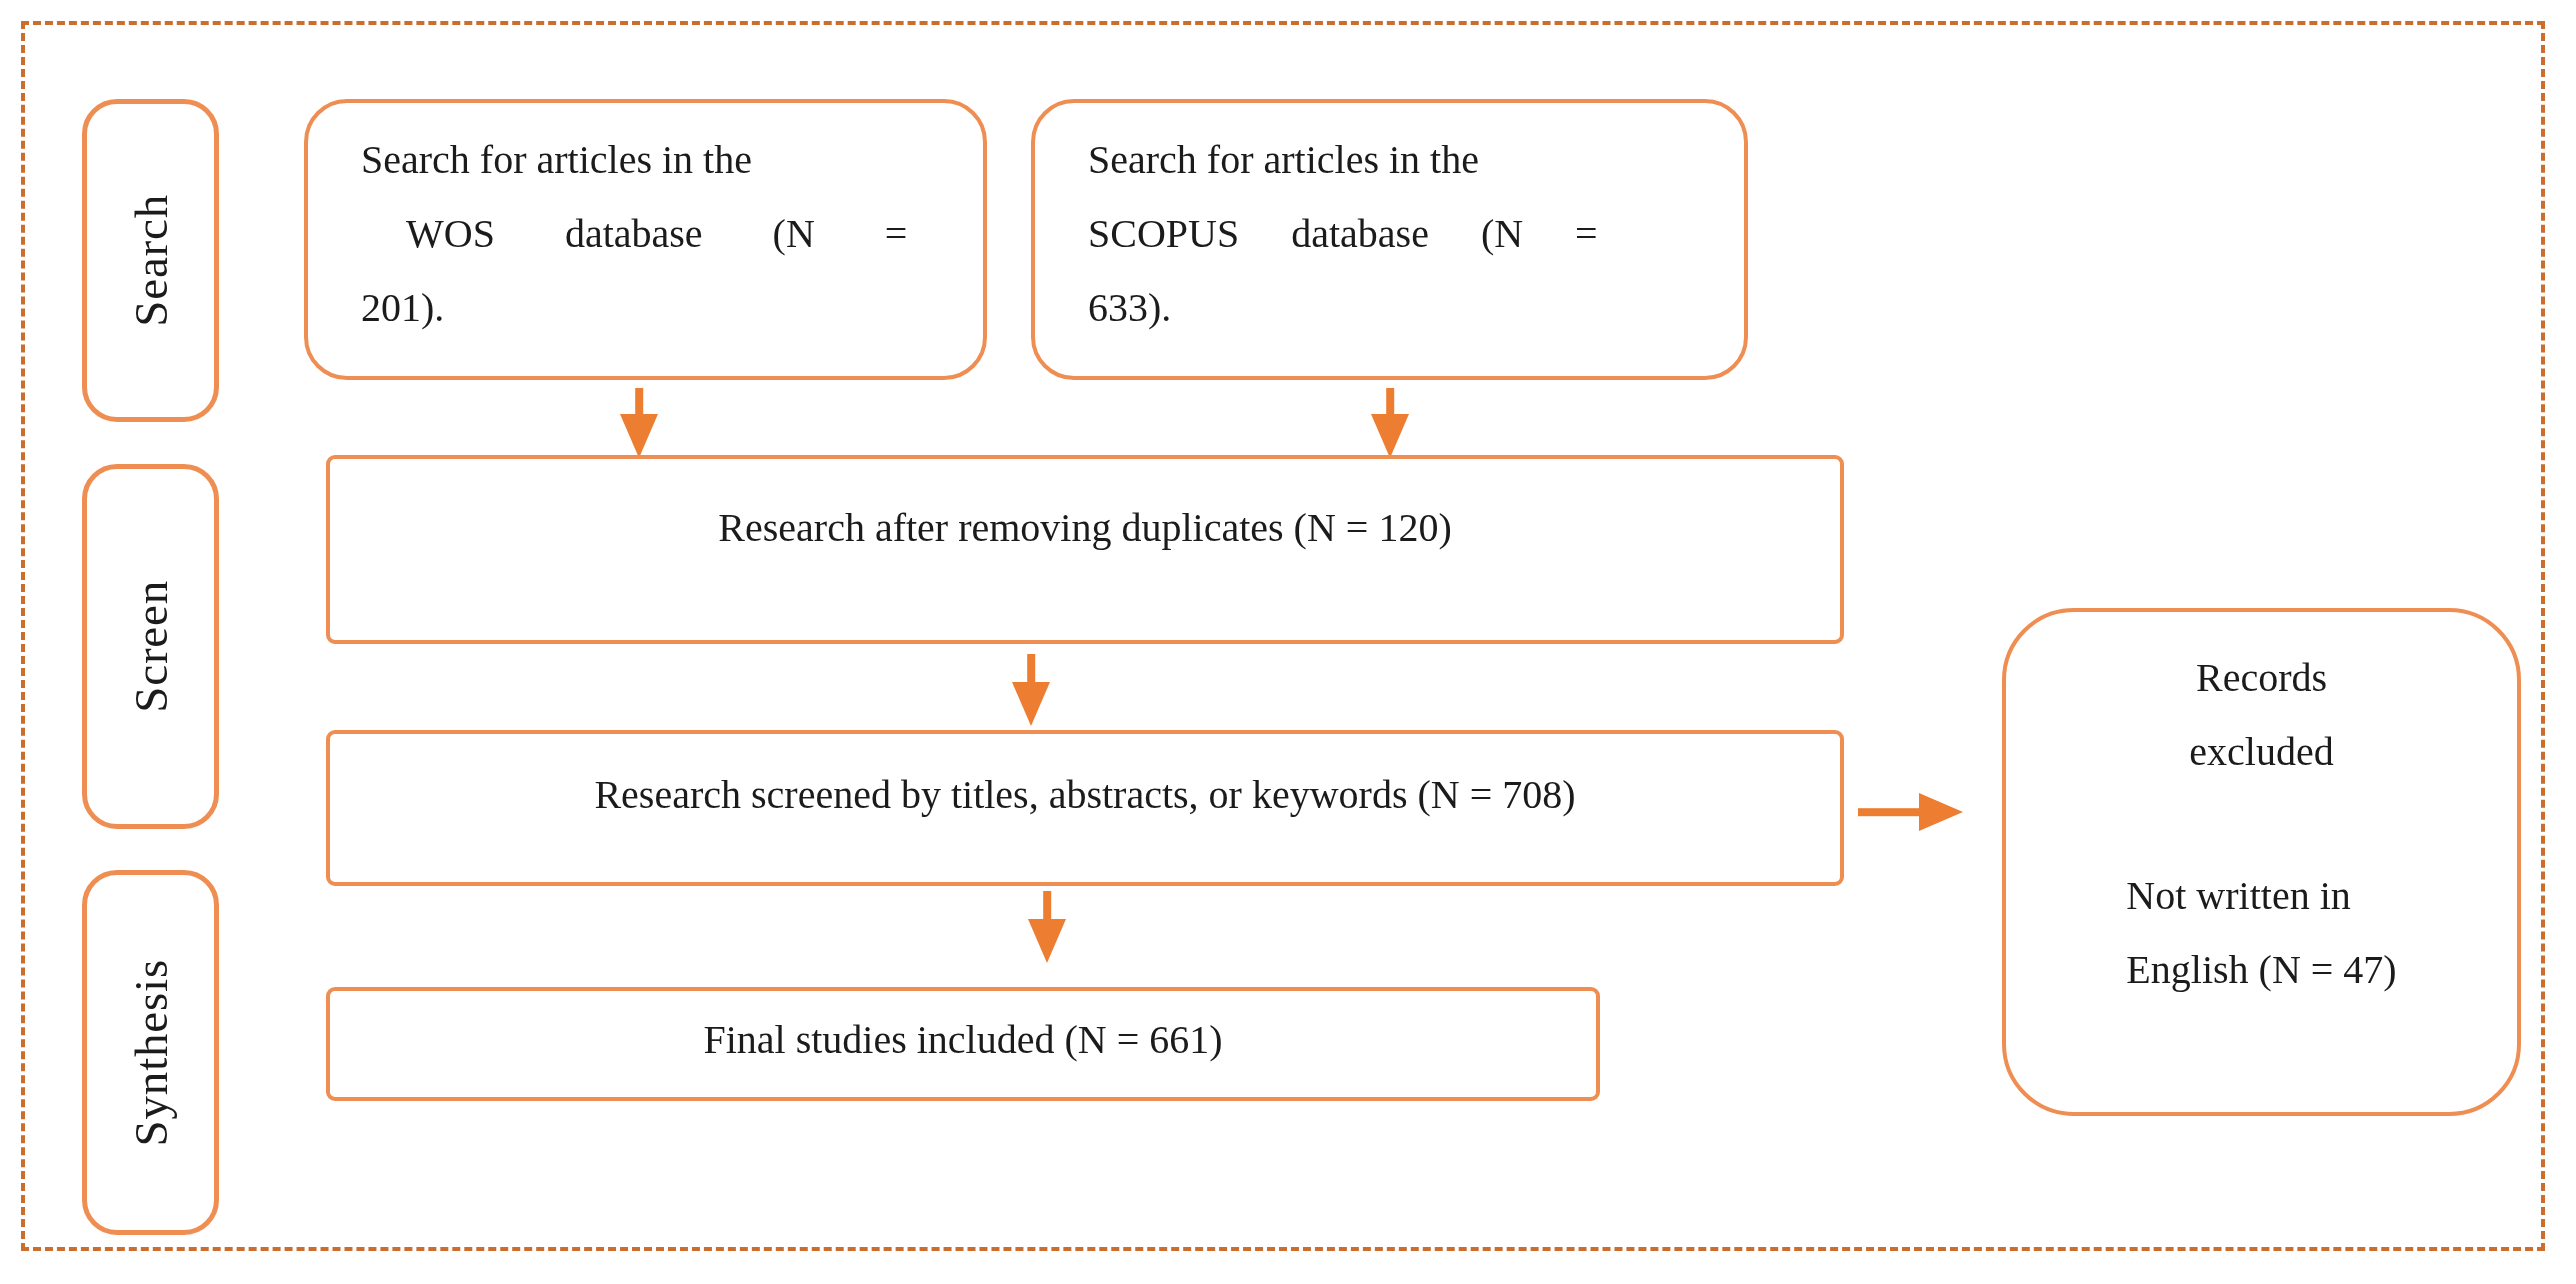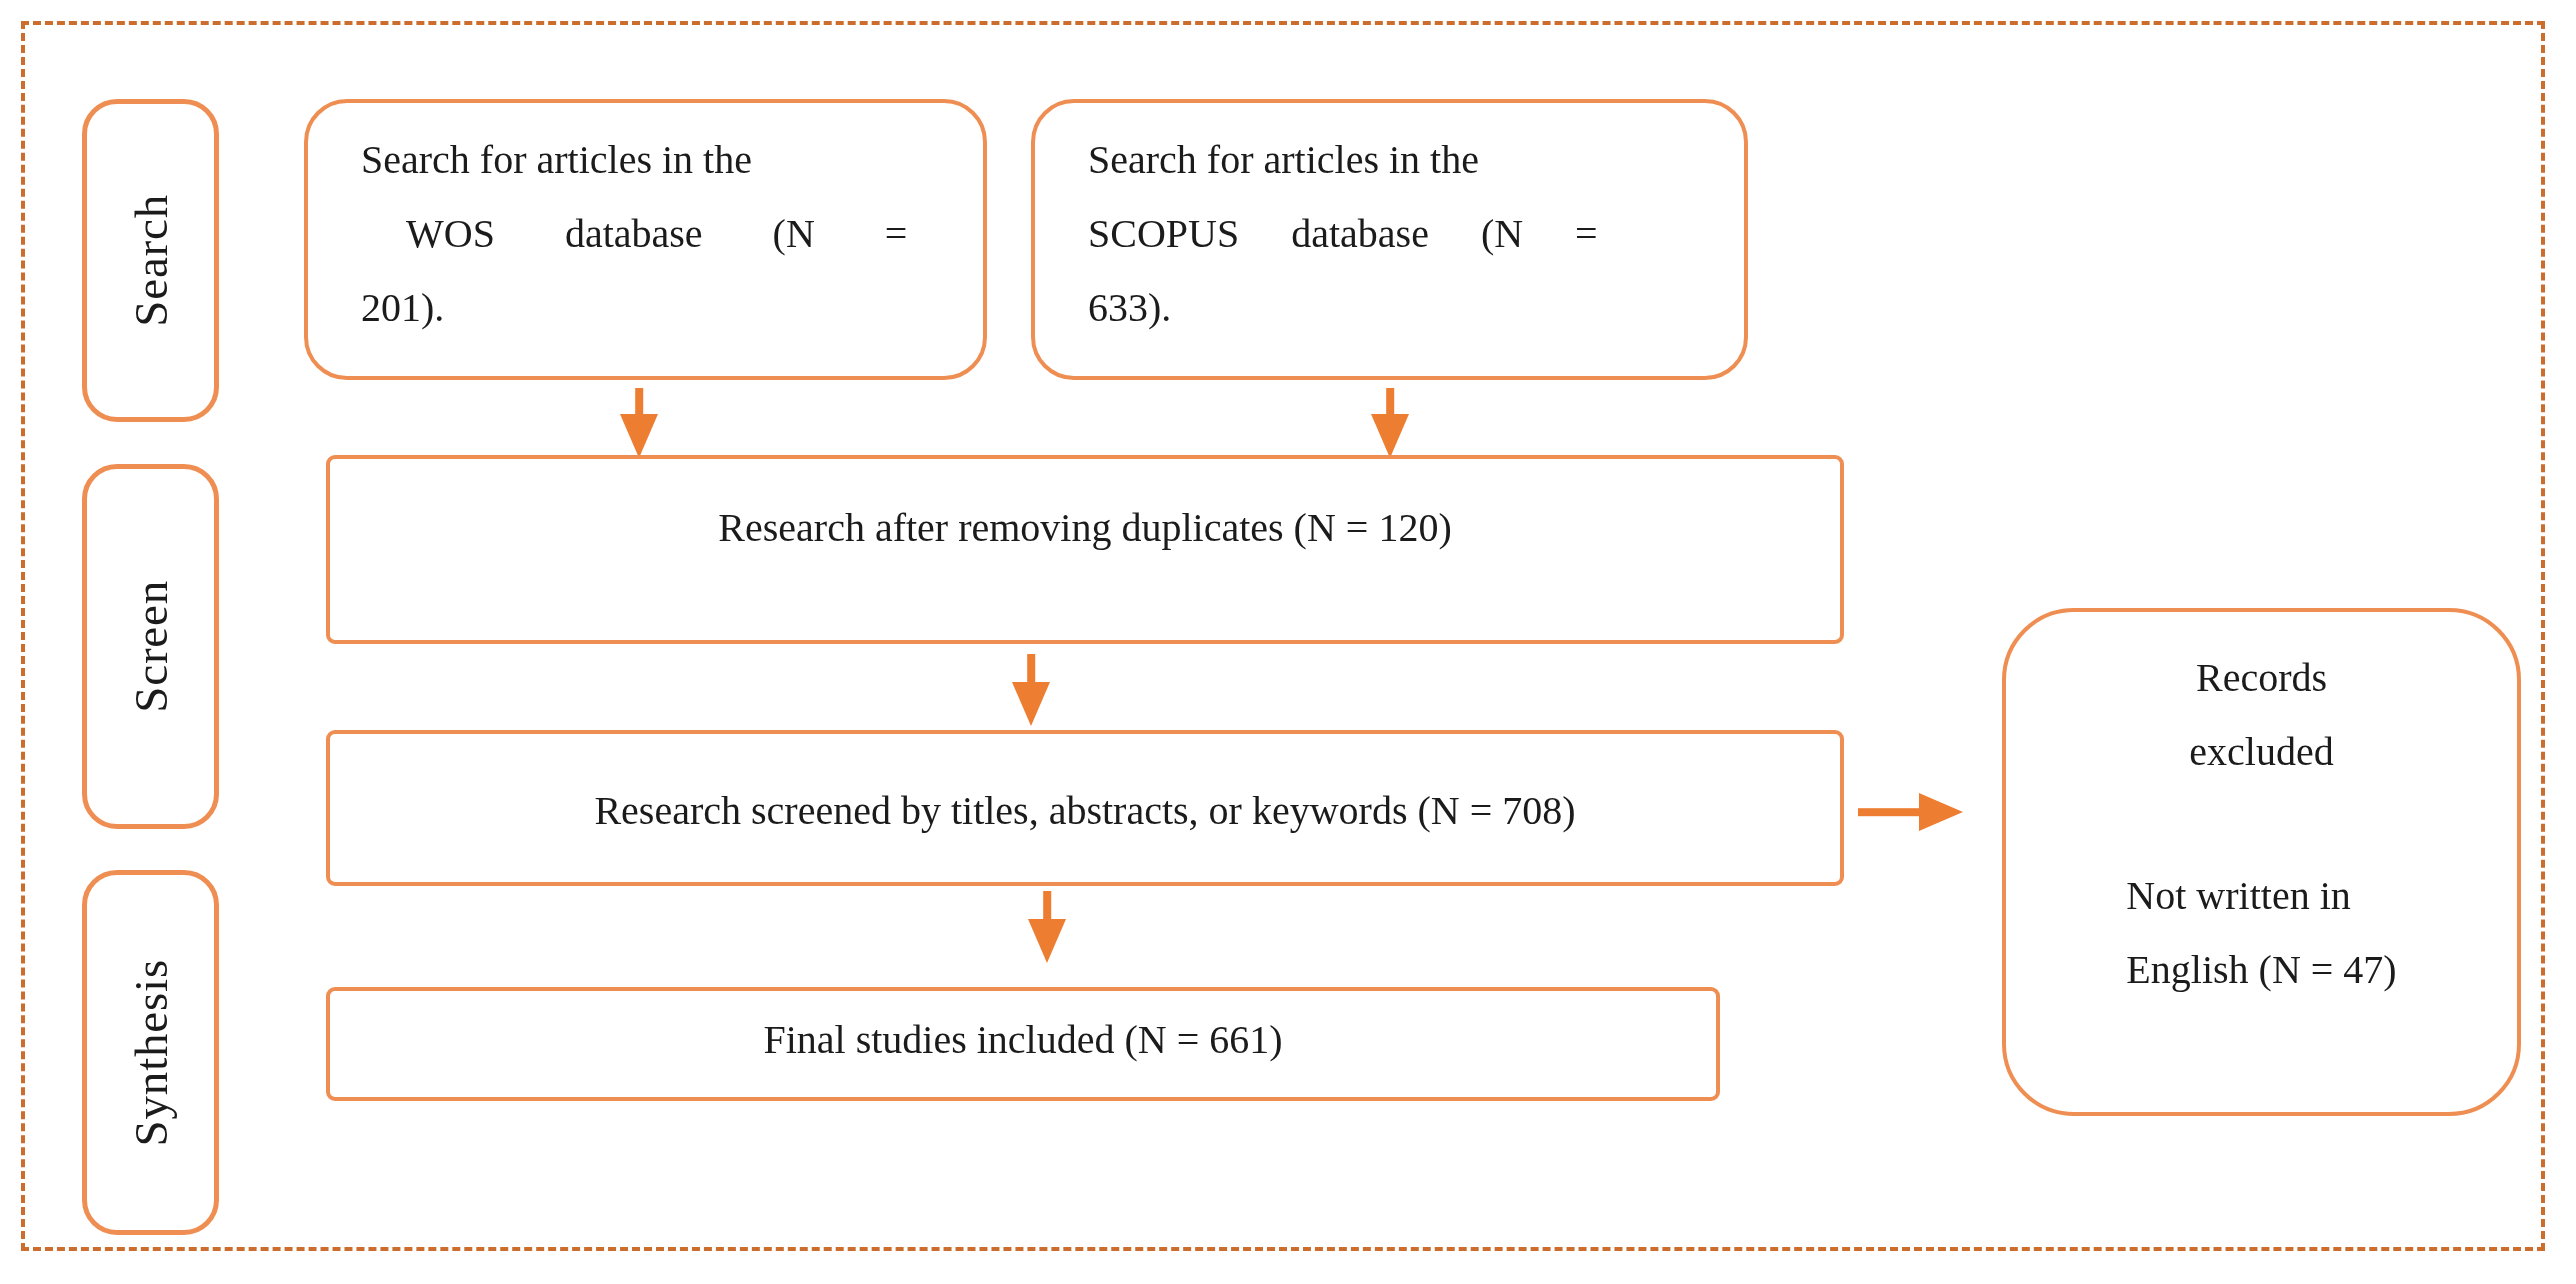--- a/index.html
+++ b/index.html
@@ -138,34 +138,34 @@
   <div class="flow-box small-radius center-line" style="left:326px;top:455px;width:1518px;height:189px;">
     <div class="line">Research after removing duplicates (N = 120)</div>
   </div>
 
   <div class="arrow-v" style="left:1012px;top:654px;width:38px;height:72px;">
     <div class="stem" style="height:37px;"></div>
     <div class="head"></div>
   </div>
 
   <div class="flow-box small-radius center-line tight" style="left:326px;top:730px;width:1518px;height:156px;">
-    <div class="line" style="padding-top:40px;">Research screened by titles, abstracts, or keywords (N = 708)</div>
+    <div class="line" style="padding-top:24px;">Research screened by titles, abstracts, or keywords (N = 708)</div>
   </div>
 
   <div class="arrow-v" style="left:1028px;top:891px;width:38px;height:72px;">
     <div class="stem" style="height:37px;"></div>
     <div class="head"></div>
   </div>
 
   <div class="arrow-h" style="left:1858px;top:793px;width:105px;height:38px;">
     <div class="stem" style="width:70px;"></div>
     <div class="head"></div>
   </div>
 
-  <div class="flow-box small-radius center-line" style="left:326px;top:987px;width:1394px;height:114px;">
+  <div class="flow-box small-radius center-line" style="left:326px;top:987px;width:1274px;height:114px;">
     <div class="line" style="padding-top:12.2px;">Final studies included (N = 661)</div>
   </div>
 
   <div class="flow-box big-radius" style="left:2002px;top:608px;width:519px;height:508px;">
     <div class="excluded-title">
       <div>Records</div>
       <div>excluded</div>
     </div>
     <div class="excluded-reason">
       <div>Not written in</div>

